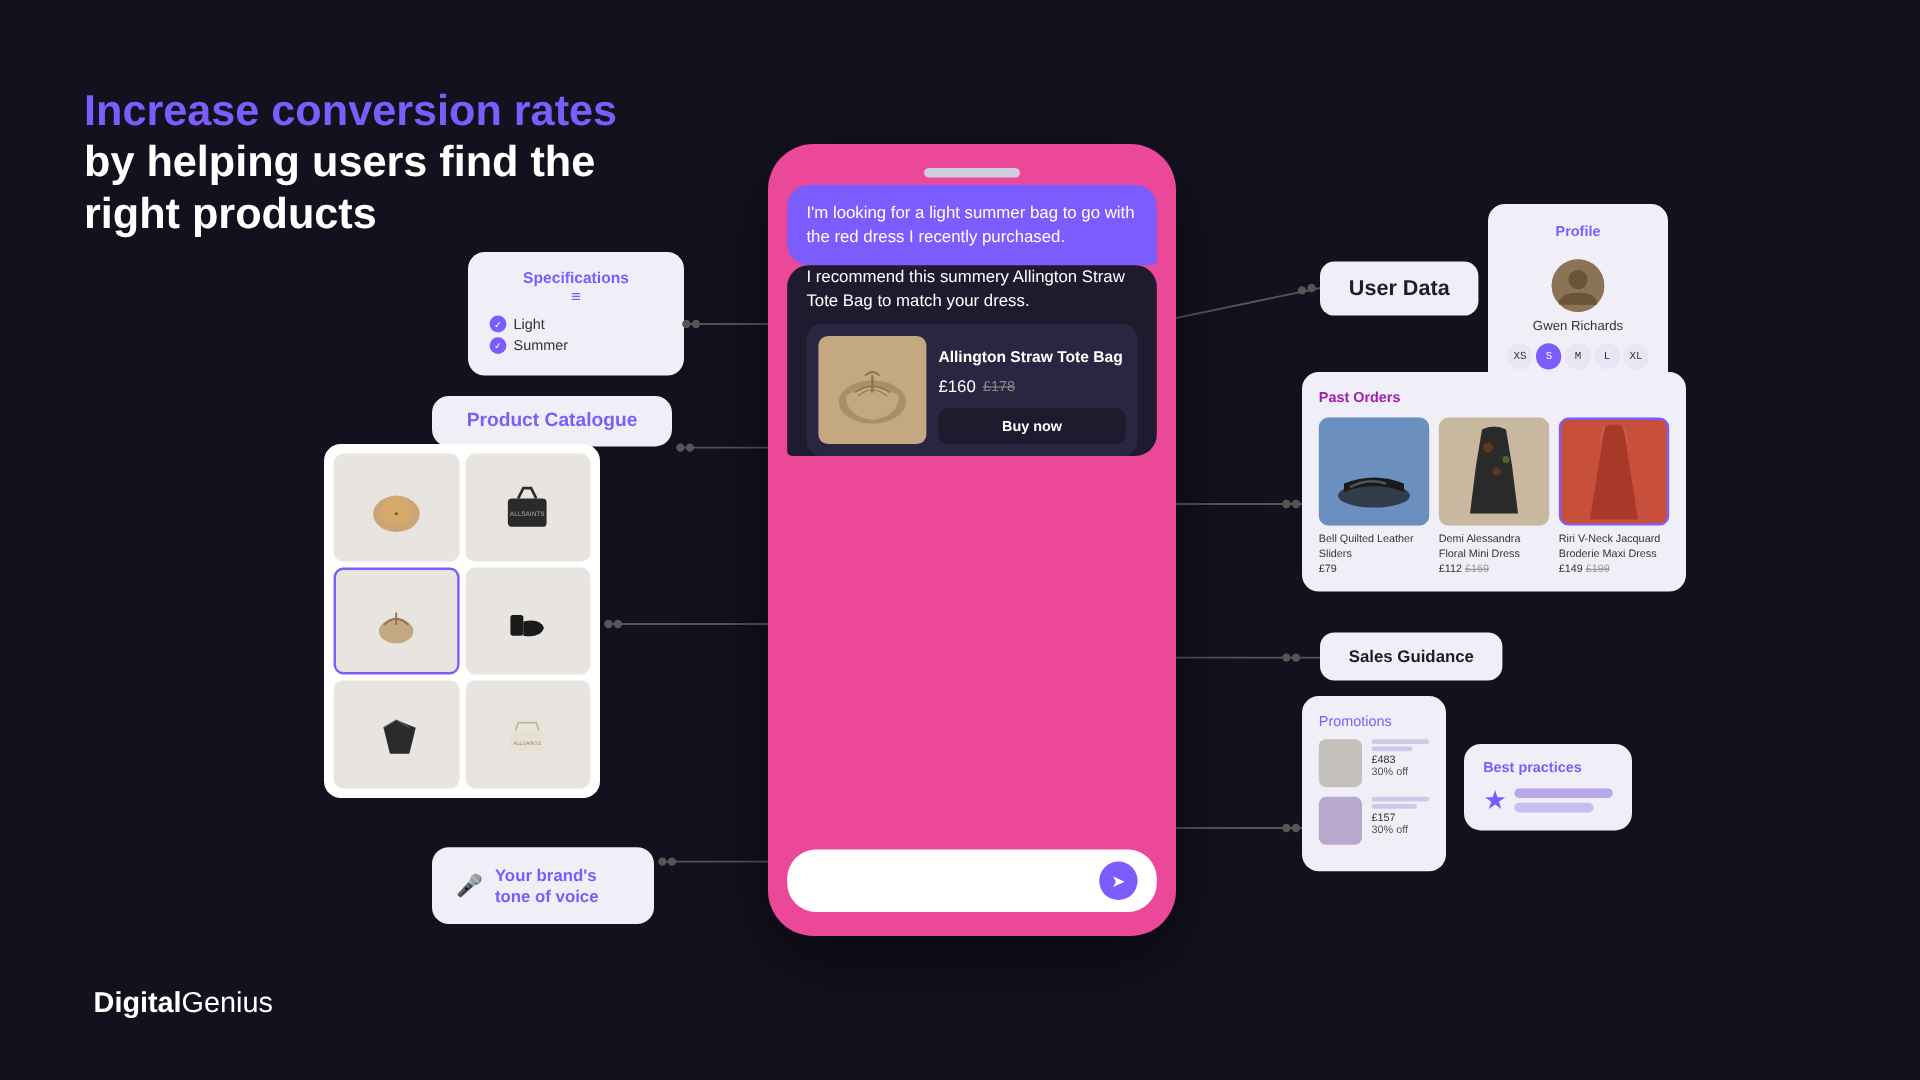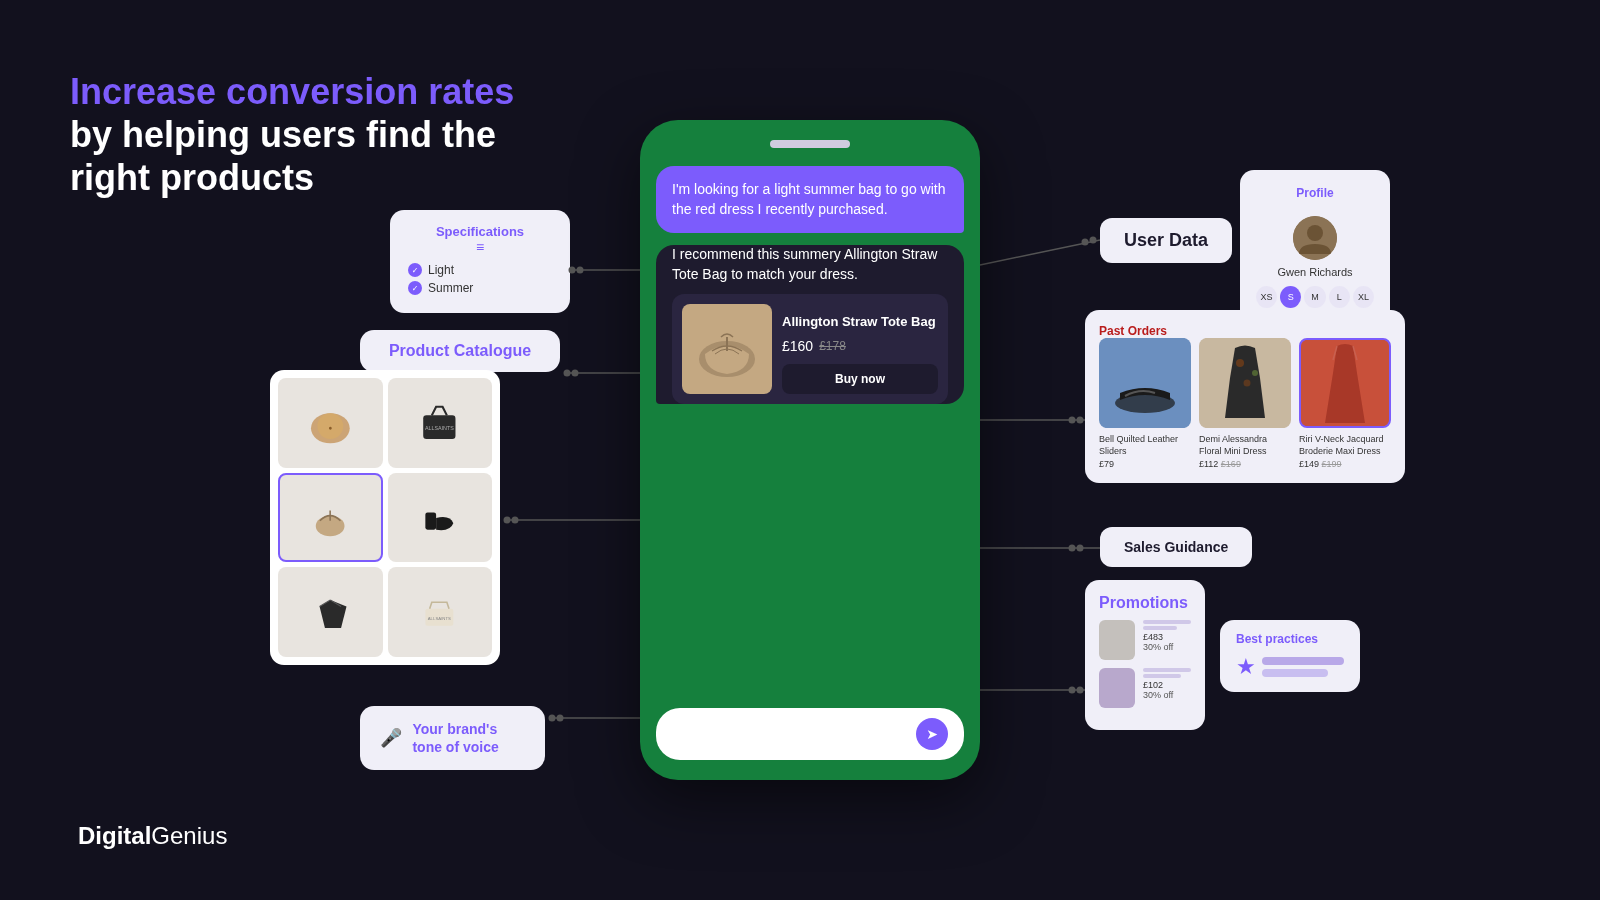--- a/index.html
+++ b/index.html
@@ -159,26 +159,26 @@
       height: 60%;
     }
 
     
     .phone {
       position: absolute;
       top: 120px;
       left: 640px;
       width: 340px;
       height: 660px;
-      background: #15803d;
+      background: #ec4899;
       border-radius: 38px;
       padding: 20px 16px;
       display: flex;
       flex-direction: column;
-      gap: 12px;
+      gap: 0;
       box-shadow: 0 20px 60px rgba(0,0,0,0.5);
     }
     .phone-notch {
       width: 80px;
       height: 8px;
       background: #d0cce0;
       border-radius: 4px;
       margin: 0 auto 6px;
     }
 
@@ -345,40 +345,42 @@
       height: 22px;
       border-radius: 50%;
       background: #e8e5f5;
       border: none;
       font-size: 9px;
       color: #333;
       cursor: pointer;
       display: flex;
       align-items: center;
       justify-content: center;
+      font-family: Liberation Mono, monospace;
     }
     .size-btn.active {
       background: #7c5cfc;
       color: white;
     }
 
     
     .past-orders-card {
       position: absolute;
       top: 310px;
       left: 1085px;
       background: #f0eff8;
       border-radius: 14px;
       padding: 14px;
       width: 320px;
     }
     .past-orders-title {
-      color: #b91c1c;
+      color: #a21caf;
       font-size: 12px;
       font-weight: 600;
+      margin-bottom: 10px;
     }
     .past-orders-items {
       display: flex;
       gap: 8px;
     }
     .past-order-item {
       flex: 1;
     }
     .past-order-img {
       border-radius: 8px;
@@ -425,22 +427,22 @@
       position: absolute;
       top: 580px;
       left: 1085px;
       background: #f0eff8;
       border-radius: 14px;
       padding: 14px;
       width: 120px;
     }
     .promotions-title {
       color: #7c5cfc;
-      font-size: 16px;
-      font-weight: 700;
+      font-size: 12px;
+      font-weight: 400;
       margin-bottom: 8px;
     }
     .promo-item {
       display: flex;
       gap: 8px;
       align-items: flex-start;
       margin-bottom: 8px;
     }
     .promo-img {
       width: 36px;
@@ -744,21 +746,21 @@
       <div class="promo-price">£483</div>
       <div class="promo-off">30% off</div>
     </div>
   </div>
 
   <div class="promo-item">
     <div class="promo-img" style="background:#b8a8cc;"></div>
     <div class="promo-details">
       <div class="promo-bar"></div>
       <div class="promo-bar" style="width:80%;"></div>
-      <div class="promo-price">£102</div>
+      <div class="promo-price">£157</div>
       <div class="promo-off">30% off</div>
     </div>
   </div>
 </div>
 
 <div class="best-practices-card">
   <div class="best-practices-title">Best practices</div>
   <div class="best-practices-content">
     <span class="star-icon">★</span>
     <div class="bp-bars">

